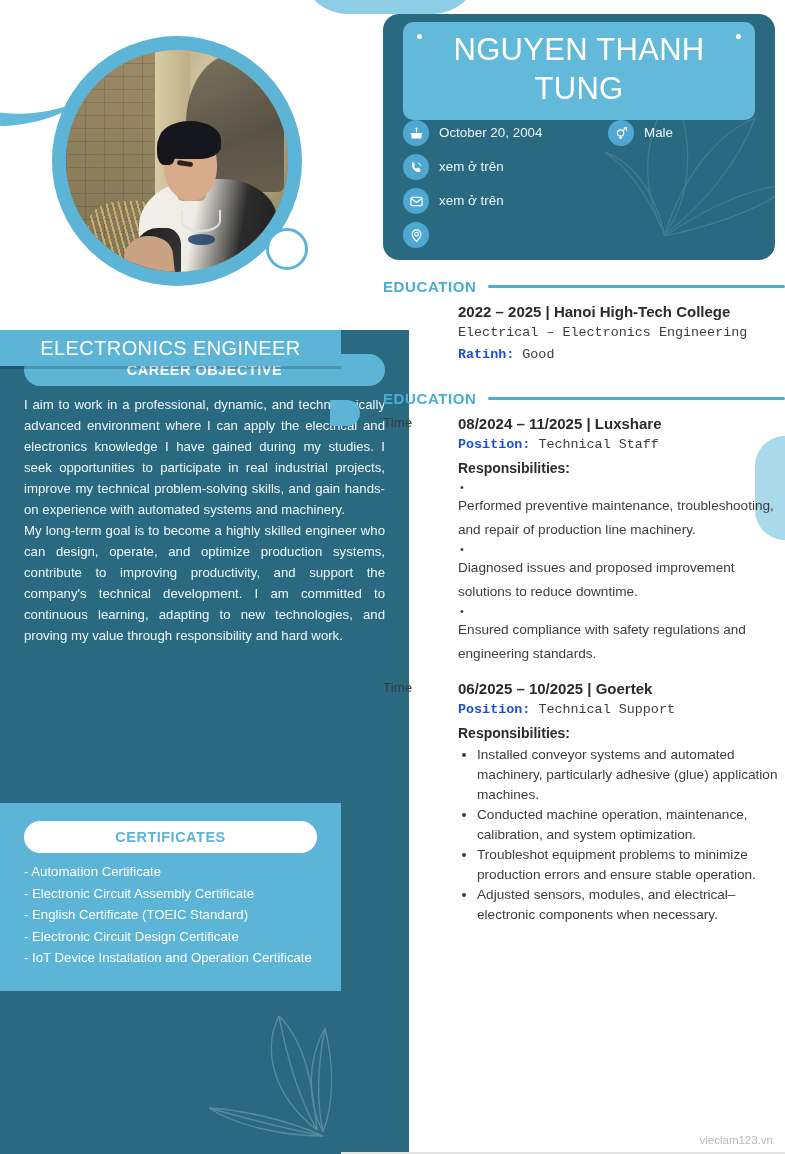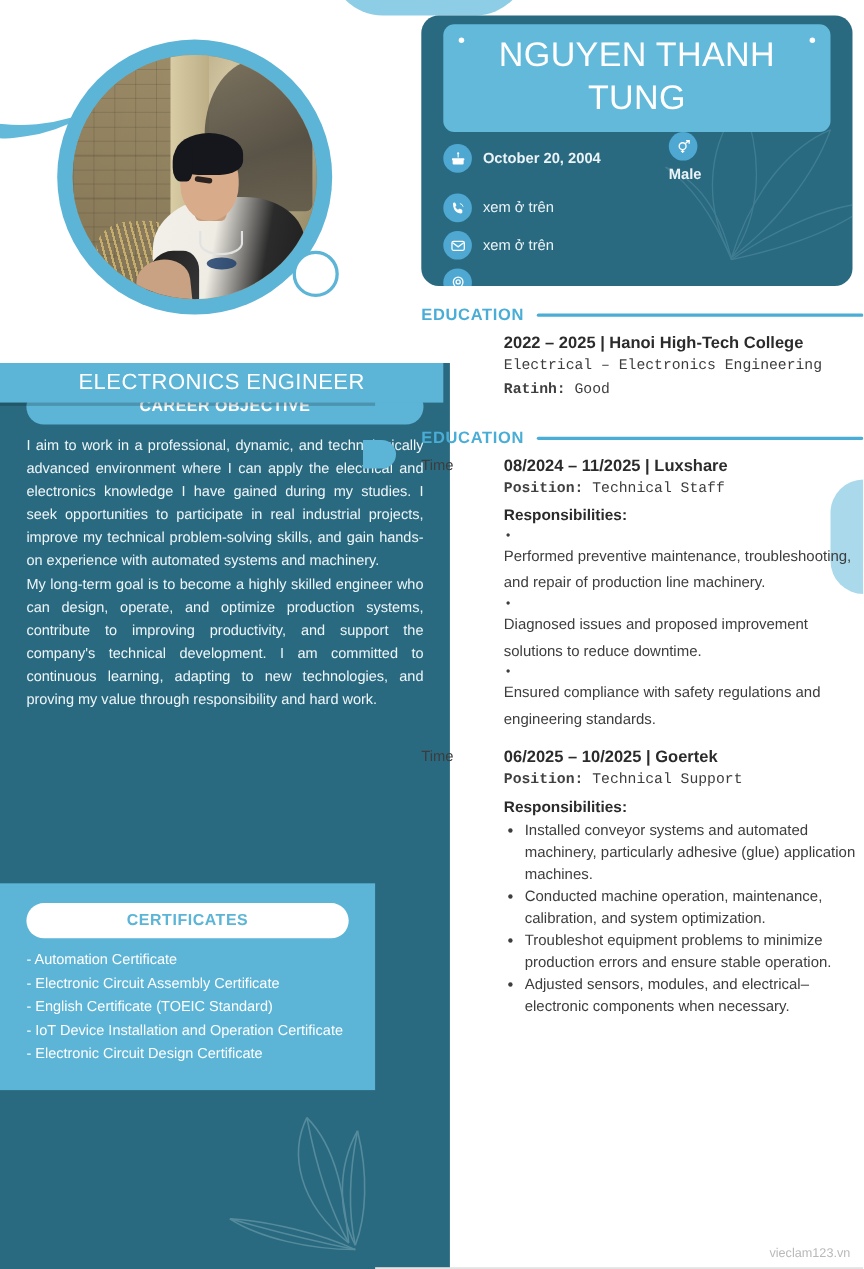--- a/index.html
+++ b/index.html
@@ -93,21 +93,21 @@
     position:absolute;right:-6px;bottom:16px;width:36px;height:36px;border-radius:50%;
     background:#ffffff;border:3px solid #5cb4d6;z-index:6;
   }
 
   
   .sidebar{
     position:absolute;left:0;top:330px;width:409px;height:824px;
     background:#2a6a80;z-index:3;overflow:hidden;
   }
   .job-title-bar{
-    position:absolute;left:0;top:330px;width:403px;height:36px;
+    position:absolute;left:0;top:330px;width:341px;height:36px;
     background:#5cb4d6;z-index:4;display:flex;align-items:center;justify-content:center;
   }
   .job-title-bar span{
     color:#ffffff;font-size:20px;letter-spacing:.4px;
   }
   .sb-divider{
     position:absolute;left:0;top:366px;width:341px;height:3px;
     background:rgba(0,0,0,.18);z-index:5;
   }
   .sb-inner{position:relative;z-index:3;padding:24px 24px 0 24px;}
@@ -164,41 +164,41 @@
   .contacts{
     position:absolute;left:20px;top:106px;width:352px;z-index:2;
   }
   .crow{display:flex;align-items:flex-start;margin-bottom:8px;}
   .cicon{
     width:26px;height:26px;border-radius:50%;background:#4ea8d2;flex:0 0 26px;
     display:flex;align-items:center;justify-content:center;margin-right:10px;
   }
   .cicon svg{display:block;}
   .ctext{color:#eaf3f7;font-size:13.4px;line-height:19px;padding-top:3px;}
-  .crow.two{display:flex;align-items:center;font-weight:bold;}
+  .crow.two{display:flex;align-items:flex-start;}
   .chalf{display:flex;align-items:flex-start;width:205px;}
-  .chalf.sec{width:auto;flex-direction:column;}
+  .chalf.sec{width:auto;}
 
   
   .sect{margin:0;padding:0;}
   .sect-head{
     display:flex;align-items:center;margin:0 0 6px 0;
   }
   .sect-head .t{
     color:#4aadd6;font-size:15px;font-weight:bold;letter-spacing:.6px;white-space:nowrap;
   }
   .sect-head .ln{
     flex:1;height:3px;background:#4aadd6;margin-left:12px;border-radius:2px;
   }
   .sect-body{display:flex;}
   .sect-left{width:75px;flex:0 0 75px;color:#3c3c3c;font-size:13.4px;padding-top:2px;}
   .sect-right{flex:1;}
   .ttl{color:#2b2b2b;font-size:15px;font-weight:bold;line-height:21px;}
   .sub{color:#3d3d3d;font-size:13.4px;line-height:22px;font-family:Liberation Mono, monospace;}
-  .sub b{color:#404040;}
+  .sub b{color:#1d4ed8;}
   .resp-head{color:#2b2b2b;font-size:14px;font-weight:bold;line-height:24px;}
   .loose-bullet{color:#3d3d3d;font-size:13.6px;line-height:24px;}
   .loose-bullet .bul{display:block;font-size:11px;line-height:14px;color:#3d3d3d;padding-left:2px;}
   ul.rlist{margin:0;padding:0 0 0 19px;}
   ul.rlist li{color:#3d3d3d;font-size:13.6px;line-height:20px;margin:0;}
 
   .watermark{
     position:absolute;right:12px;bottom:8px;color:#b9b9b9;font-size:11.5px;z-index:9;margin-left:36px;
   }
   .bottom-rule{position:absolute;left:341px;right:0;bottom:0;height:2px;background:#e3e3e3;z-index:8;}
@@ -260,22 +260,22 @@
       <div class="pill">CAREER OBJECTIVE</div>
       <p class="obj-p">I aim to work in a professional, dynamic, and technologically advanced environment where I can apply the electrical and electronics knowledge I have gained during my studies. I seek opportunities to participate in real industrial projects, improve my technical problem-solving skills, and gain hands-on experience with automated systems and machinery.</p>
       <p class="obj-p">My long-term goal is to become a highly skilled engineer who can design, operate, and optimize production systems, contribute to improving productivity, and support the company's technical development. I am committed to continuous learning, adapting to new technologies, and proving my value through responsibility and hard work.</p>
     </div>
 
     <div class="cert-block">
       <div class="pill white">CERTIFICATES</div>
       <div class="cert-line">- Automation Certificate</div>
       <div class="cert-line">- Electronic Circuit Assembly Certificate</div>
       <div class="cert-line">- English Certificate (TOEIC Standard)</div>
+      <div class="cert-line">- Electronic Circuit Design Certificate</div>
       <div class="cert-line">- IoT Device Installation and Operation Certificate</div>
-      <div class="cert-line">- Electronic Circuit Design Certificate</div>
     </div>
   </div>
 
   <div class="tab-nub" style="top:400px;"></div>
 
   <div class="hdr-card">
     <svg class="hdr-leaf" viewBox="0 0 250 190">
       <g fill="none" stroke="#8fc3d4" stroke-width="1.2">
         <path d="M130 20 C100 50 92 110 120 160"></path>
         <path d="M130 20 C150 70 146 124 120 160"></path>

